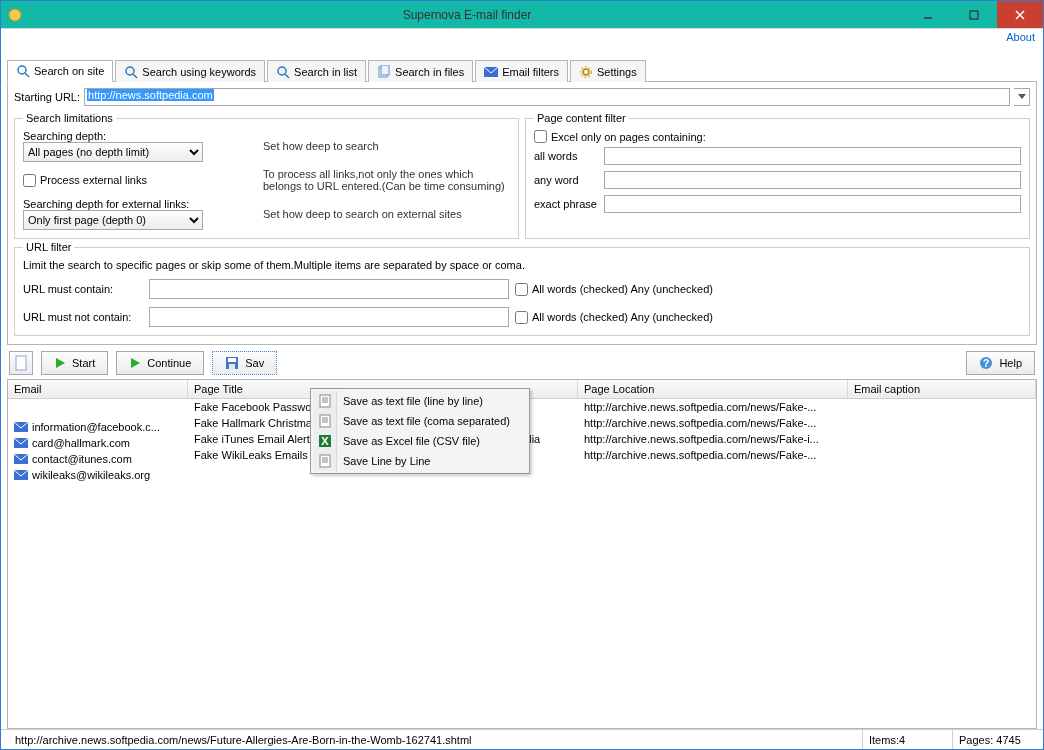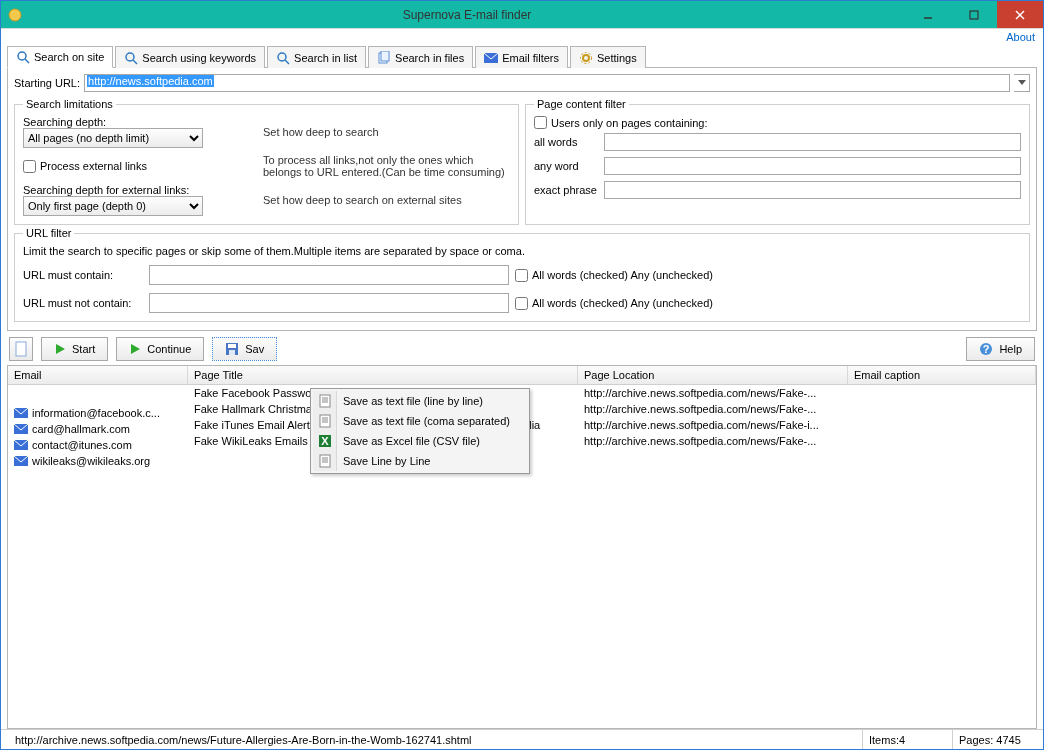--- a/index.html
+++ b/index.html
@@ -7,21 +7,21 @@
 .window { width: 1044px; height: 750px; border: 1px solid #2e7cd1; display: flex; flex-direction: column; background: #fff; }
 .titlebar { height: 28px; background: #14b8a6; display: flex; align-items: center; border-bottom: 1px solid #d9d9d9; }
 .titlebar .app-icon { width: 16px; height: 16px; margin: 0 6px; }
 .titlebar .title { flex: 1; text-align: center; color: #333; font-size: 12px; }
 .sysbtns { display: flex; height: 100%; }
 .sysbtn { width: 46px; display: flex; align-items: center; justify-content: center; color: #333; }
 .sysbtn.close { background: #c94030; color: #fff; }
 .about-row { text-align: right; padding: 2px 8px 0 0; }
 .about-row a { color: #0066cc; cursor: pointer; }
 .content { flex: 1; display: flex; flex-direction: column; padding: 0 6px 0 6px; }
-.tabs { display: flex; border-bottom: 1px solid #b5b5b5; margin-top: 2px; }
+.tabs { display: flex; border-bottom: 1px solid #b5b5b5; margin-top: 16px; }
 .tab { border: 1px solid #b5b5b5; border-bottom: none; padding: 3px 8px; margin-right: 2px; display: flex; align-items: center; gap: 4px; background: #f5f5f5; cursor: pointer; position: relative; top: 1px; }
 .tab.active { background: #fff; border-bottom: 1px solid #fff; }
 .tab .ic { width: 14px; height: 14px; display: inline-flex; align-items: center; justify-content: center; }
 .tabpane { border: 1px solid #b5b5b5; border-top: none; padding: 6px 6px 8px 6px; }
 .row { display: flex; align-items: center; gap: 4px; margin-bottom: 4px; }
 .url-input { flex: 1; height: 18px; border: 1px solid #a8a8a8; padding: 0 2px; background: #fff; }
 .url-input .sel { background: #3399ff; color: #fff; padding: 0 1px; }
 .dropdown-arrow { width: 16px; height: 18px; border: 1px solid #a8a8a8; border-left: none; display: flex; align-items: center; justify-content: center; }
 fieldset { border: 1px solid #cfcfcf; padding: 6px 8px 8px 8px; margin-top: 2px; }
 legend { padding: 0 3px; }
@@ -188,21 +188,21 @@
               <select class="native"><option>Only first page (depth 0)</option></select>
             </div>
             <div class="hint">Set how deep to search on external sites</div>
           </div>
         </fieldset>
 
         <fieldset>
           <legend>Page content filter</legend>
           <label class="checklabel">
             <input type="checkbox" style="">
-            <span>Users only on pages containing:</span>
+            <span>Excel only on pages containing:</span>
           </label>
           <div class="pcf-grid">
             <span>all words</span>
             <input type="text" style="">
             <span>any word</span>
             <input type="text" style="">
             <span>exact phrase</span>
             <input type="text" style="">
           </div>
         </fieldset>

